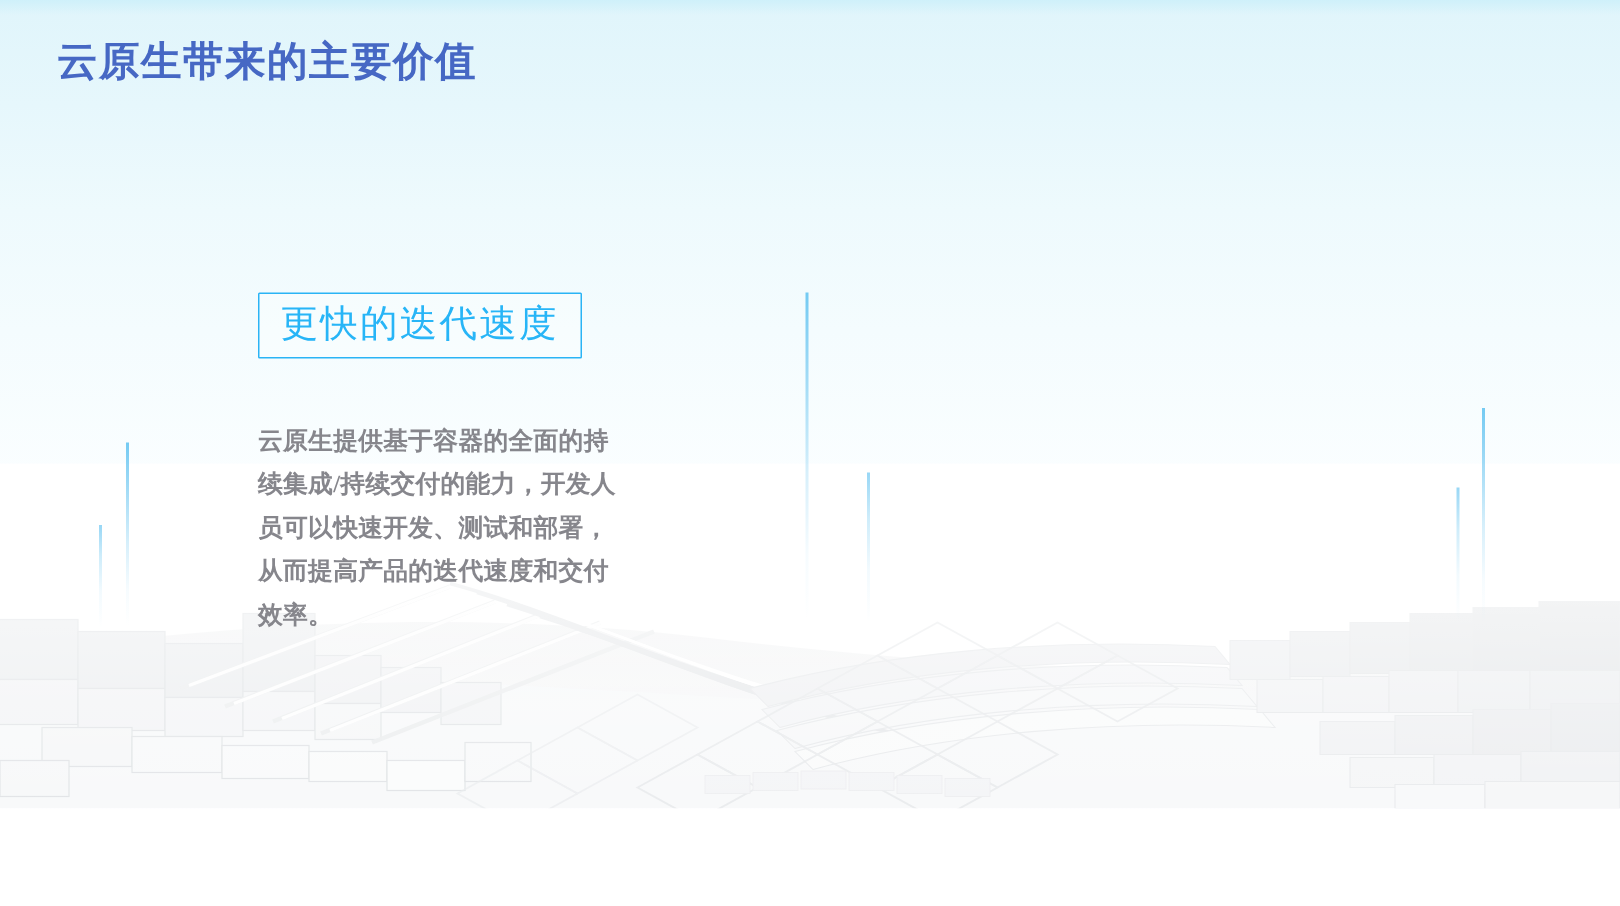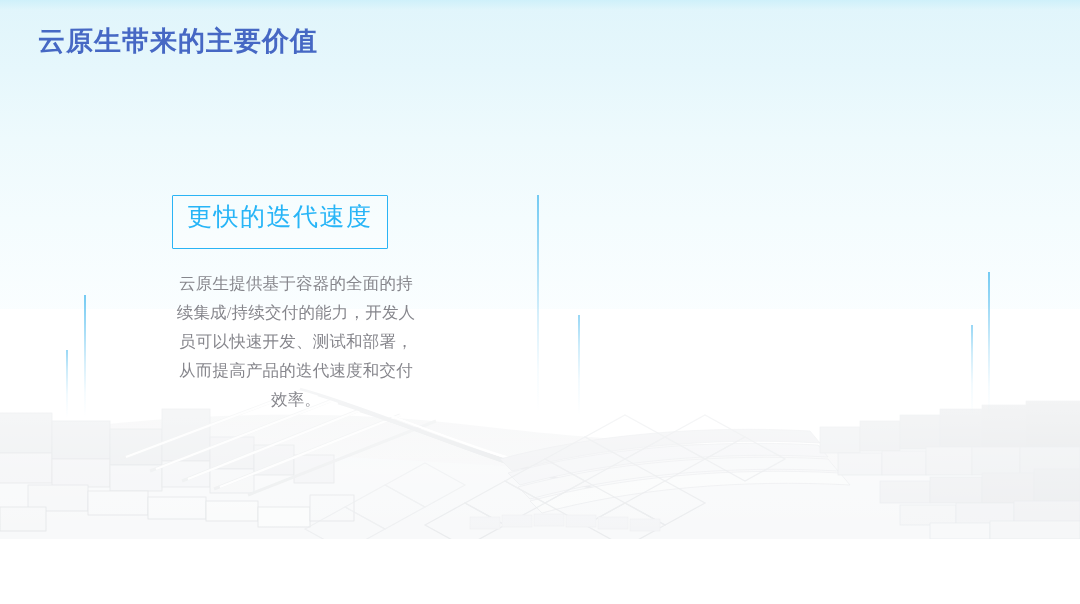--- a/index.html
+++ b/index.html
@@ -89,42 +89,43 @@
     top: 195px;
   }
   #column-left  { left: 172px; width: 250px; }
   #column-right { left: 668px; width: 250px; }
 
   .heading-box {
     display: inline-block;
     box-sizing: border-box;
     border: 1.6px solid #2ab4f5;
     background: rgba(255,255,255,0.30);
-    padding: 5px 14px 17px 14px;
+    padding: 5px 14px 7px 14px;
     border-radius: 1px;
   }
   .heading-text {
     font-size: 25px;
     font-weight: normal;
     color: #27b5f7;
     letter-spacing: 1.5px;
     line-height: 30px;
     white-space: nowrap;
     font-family: "Liberation Sans", sans-serif;
   }
 
   .body-text {
-    margin-top: 20px;
+    margin-top: 40px;
     font-family: "Liberation Serif", "DejaVu Serif", serif;
     font-size: 16.5px;
     line-height: 29px;
     color: #86868c;
     letter-spacing: 0.2px;
-    text-align: center;
+    text-align: left;
     width: 248px;
+    font-weight: bold;
   }
 </style>
 </head>
 <body>
 
 <div id="slide">
 
   <div id="top-haze"></div>
 
   <div id="bg-art">

